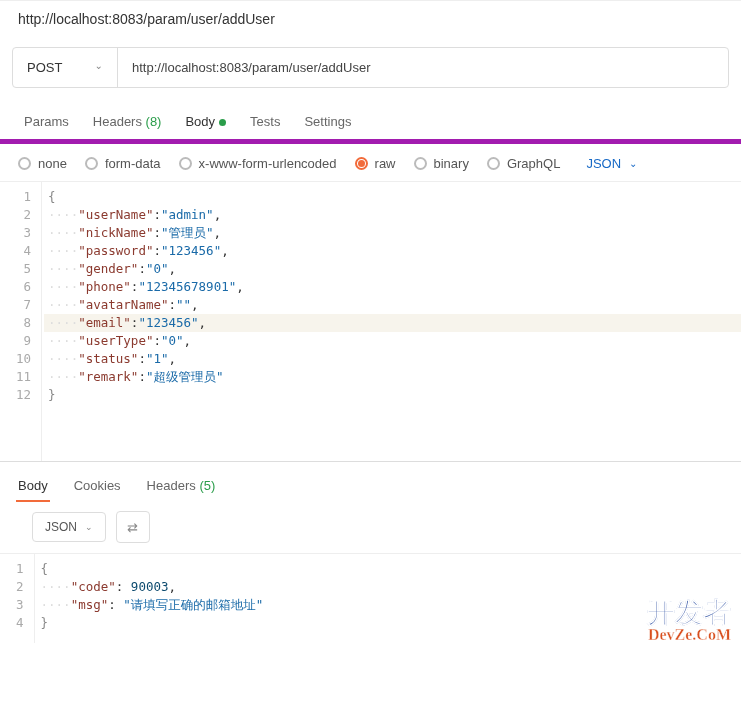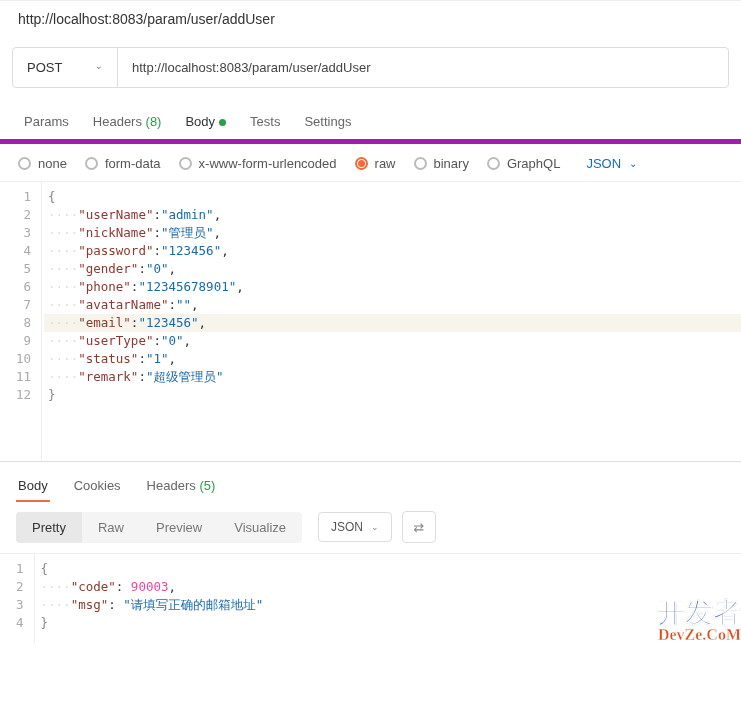--- a/index.html
+++ b/index.html
@@ -22,37 +22,37 @@
 .json-select { color: #1769c6; margin-left: 8px; display: flex; align-items:center; gap:8px; cursor:pointer; }
 .json-select .chev { color:#1769c6; font-size:10px; }
 .editor { display: flex; font-family: Consolas, Menlo, monospace; font-size: 12.5px; border-top: 1px solid #eee; min-height: 280px; }
 .gutter { background: #fff; color: #aaa; text-align: right; padding: 6px 10px 6px 16px; line-height: 18px; user-select:none; border-right: 1px solid #eee; margin-right: 2px;}
 .code-lines { padding: 6px 4px; line-height: 18px; flex:1; position:relative; }
 .code-lines .line { white-space: pre; }
 .code-lines .hl { background: #f7f4ec; position:absolute; left:0; right:0; height:18px; z-index:-1;}
 .ws { color: #ddd; }
 .key { color: #8b3a2f; }
 .str { color: #1a6aa8; }
-.num { color: #ec4899; }
+.num { color: #0c4a6e; }
 .pun { color: #333; }
 .brace { color: #888; }
 .resp-tabs { display: flex; gap: 22px; padding: 10px 16px 0; border-top: 1px solid #ddd; }
 .resp-tab { padding: 6px 2px 8px; color:#666; cursor:pointer; font-size:13px; position:relative;}
 .resp-tab.active { color:#333; }
 .resp-tab.active::after { content:""; position:absolute; left:0; right:0; bottom:-1px; height:2px; background:#f26b3a; }
 .resp-tab .count { color:#2a9d4a; }
 .view-row { display:flex; align-items:center; gap: 0; padding: 10px 16px; }
 .view-btn-group { display:flex; background:#f4f4f4; border-radius:4px; overflow:hidden; }
 .view-btn { padding: 8px 16px; color:#777; cursor:pointer; }
 .view-btn.active { background:#e8e8e8; color:#333; }
 .resp-format { margin-left: 16px; border:1px solid #ddd; padding:7px 12px; border-radius:4px; color:#555; display:flex; align-items:center; gap:8px; cursor:pointer; font-size:12px;}
 .resp-format .chev{font-size:9px; color:#888;}
 .wrap-btn { margin-left:10px; border:1px solid #ddd; width:34px; height:32px; border-radius:4px; display:flex; align-items:center; justify-content:center; cursor:pointer; color:#888;}
 .resp-editor { display:flex; font-family: Consolas, Menlo, monospace; font-size:12.5px; border-top:1px solid #eee; min-height: 90px; position:relative;}
-.watermark { position:absolute; right:0; bottom:0; font-family: "Comic Sans MS", cursive; text-align:right; line-height:1;}
+.watermark { position:absolute; right:10px; bottom:0; font-family: "Comic Sans MS", cursive; text-align:right; line-height:1;}
 .wm1 { color:#3a5aa8; font-size:28px; font-weight:bold; -webkit-text-stroke:0.6px #fff; }
 .wm2 { color:#d94f1e; font-size:16px; font-weight:bold; -webkit-text-stroke:0.4px #fff;}
 </style>
 </head>
 <body>
 
 <div class="title-bar">http://localhost:8083/param/user/addUser</div>
 
 <div class="request-row">
   <div class="method-select">
@@ -141,26 +141,20 @@
 <div class="resp-tabs">
   <div class="resp-tab active">Body</div>
   <div class="resp-tab">Cookies</div>
   <div class="resp-tab">
     <span>Headers</span>
     <span class="count">(5)</span>
   </div>
 </div>
 
 <div class="view-row">
-  <div class="view-btn-group">
-    <div class="view-btn active">Pretty</div>
-    <div class="view-btn">Raw</div>
-    <div class="view-btn">Preview</div>
-    <div class="view-btn">Visualize</div>
-  </div>
   <div class="resp-format">
       <span>JSON</span>
       <span class="chev">⌄</span>
     </div>
   <div class="wrap-btn">
       <span>⇄</span>
     </div>
 </div>
 
 <div class="resp-editor">

